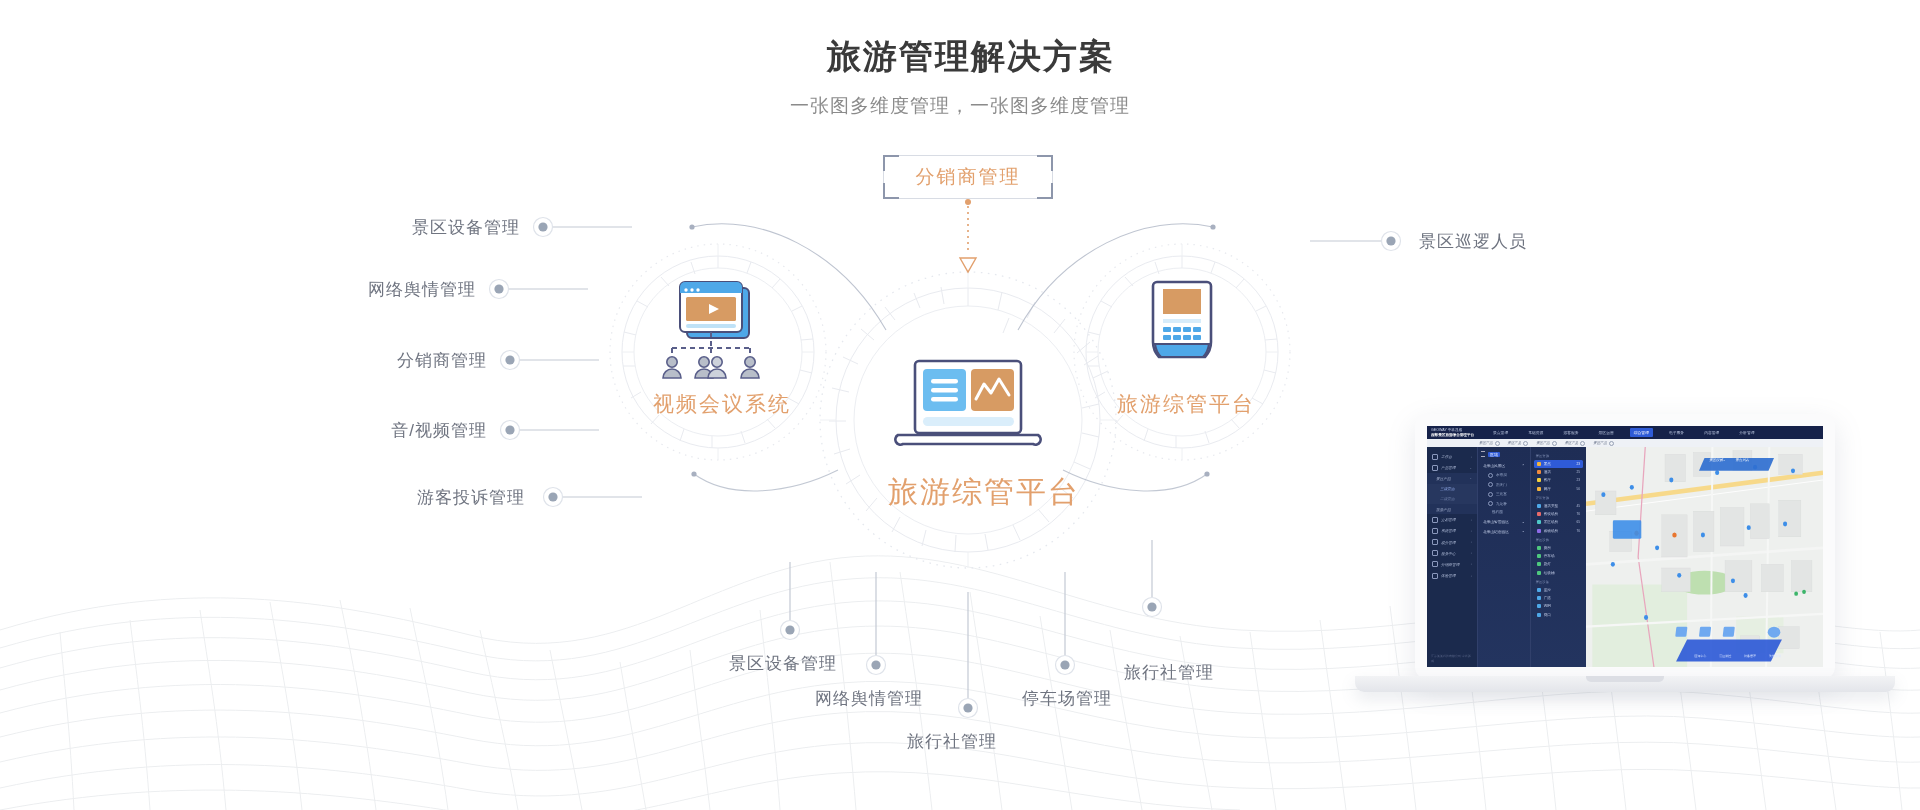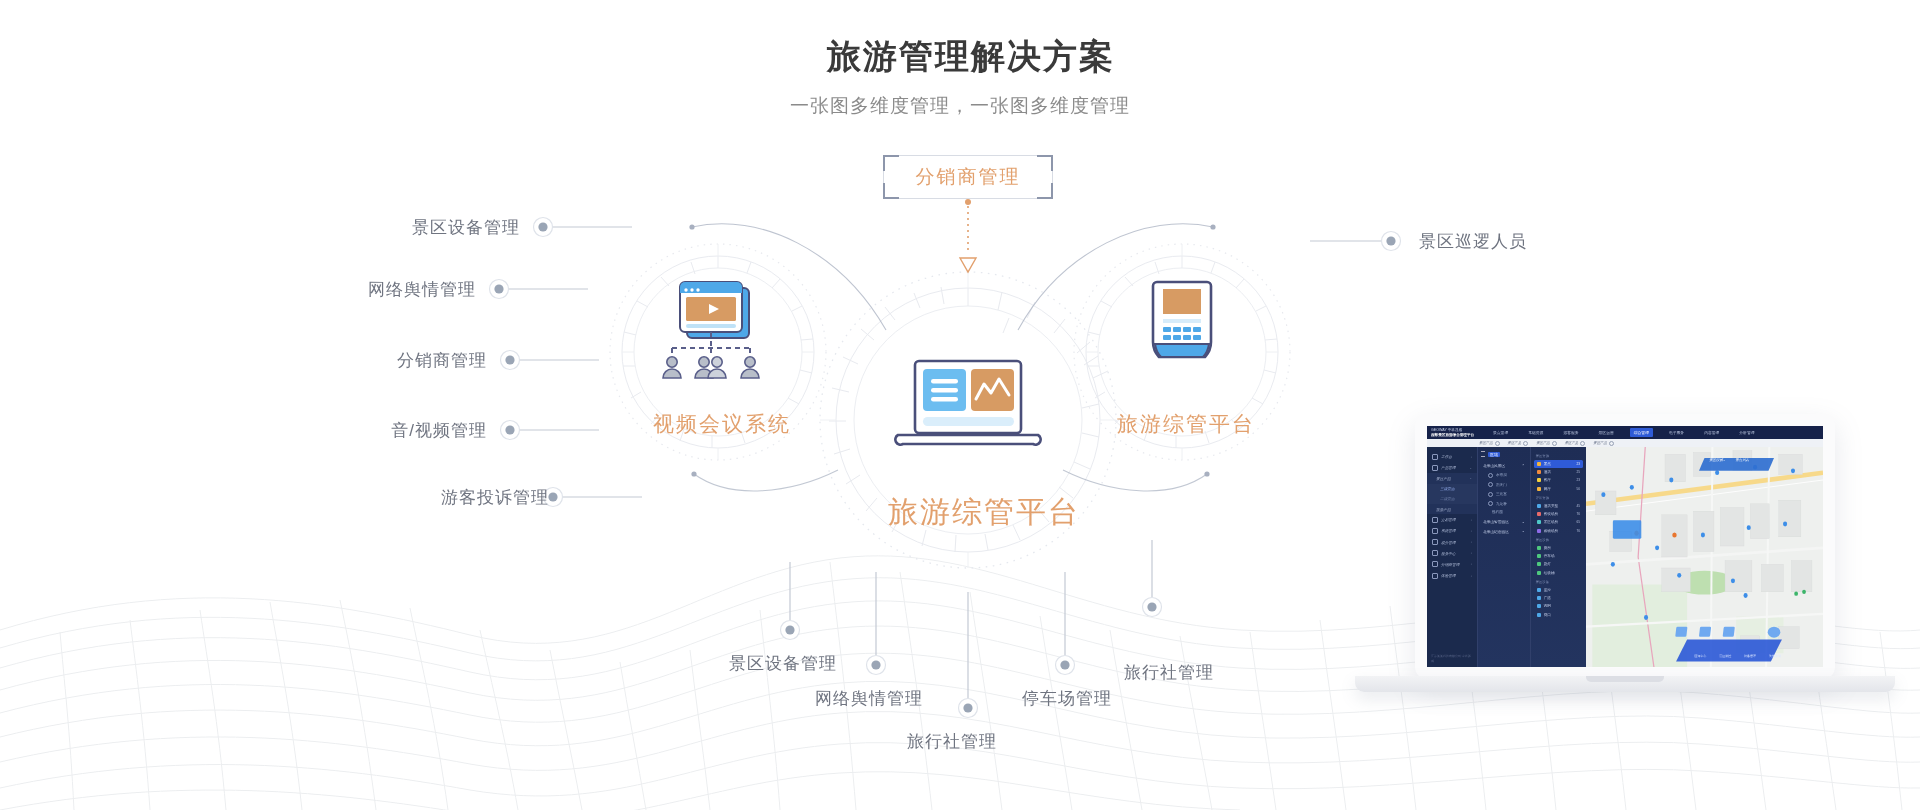--- a/index.html
+++ b/index.html
@@ -30,21 +30,21 @@
 
   
   .lbl{
     position:absolute;z-index:6;font-size:17px;color:#6f7480;white-space:nowrap;
     letter-spacing:1px;
   }
   .lbl.r{text-align:right;}
 
   .node-title{
     position:absolute;z-index:6;font-size:21px;color:#e2a06d;white-space:nowrap;
-    letter-spacing:2px;text-align:left;margin-top:20px;
+    letter-spacing:2px;text-align:left;
   }
   .node-title.big{font-size:30px;}
 
   .authority-box{
     position:absolute;z-index:6;
     width:170px;height:44px;
     display:flex;align-items:center;justify-content:center;
     font-size:19px;color:#e2a06d;letter-spacing:2px;
     box-sizing:border-box;
   }
@@ -417,21 +417,21 @@
   </div>
 
   <div class="node-title" style="left:653px;top:390px;width:130px;">视频会议系统</div>
   <div class="node-title big" style="left:888px;top:472px;width:160px;">旅游综管平台</div>
   <div class="node-title" style="left:1117px;top:390px;width:130px;">旅游综管平台</div>
 
   <div class="lbl r" style="left:350px;top:216px;width:170px;">景区设备管理</div>
   <div class="lbl r" style="left:306px;top:278px;width:170px;">网络舆情管理</div>
   <div class="lbl r" style="left:317px;top:349px;width:170px;">分销商管理</div>
   <div class="lbl r" style="left:317px;top:419px;width:170px;">音/视频管理</div>
-  <div class="lbl r" style="left:379px;top:486px;width:170px;">游客投诉管理</div>
+  <div class="lbl r" style="left:355px;top:486px;width:170px;">游客投诉管理</div>
 
   <div class="lbl" style="left:1419px;top:230px;">景区巡逻人员</div>
 
   <div class="lbl" style="left:729px;top:652px;">景区设备管理</div>
   <div class="lbl" style="left:815px;top:687px;">网络舆情管理</div>
   <div class="lbl" style="left:907px;top:730px;">旅行社管理</div>
   <div class="lbl" style="left:1022px;top:687px;">停车场管理</div>
   <div class="lbl" style="left:1108px;top:661px;margin-left:16px;">旅行社管理</div>
 
   <div class="laptop" style="left:1355px;top:414px;width:540px;height:290px;">

